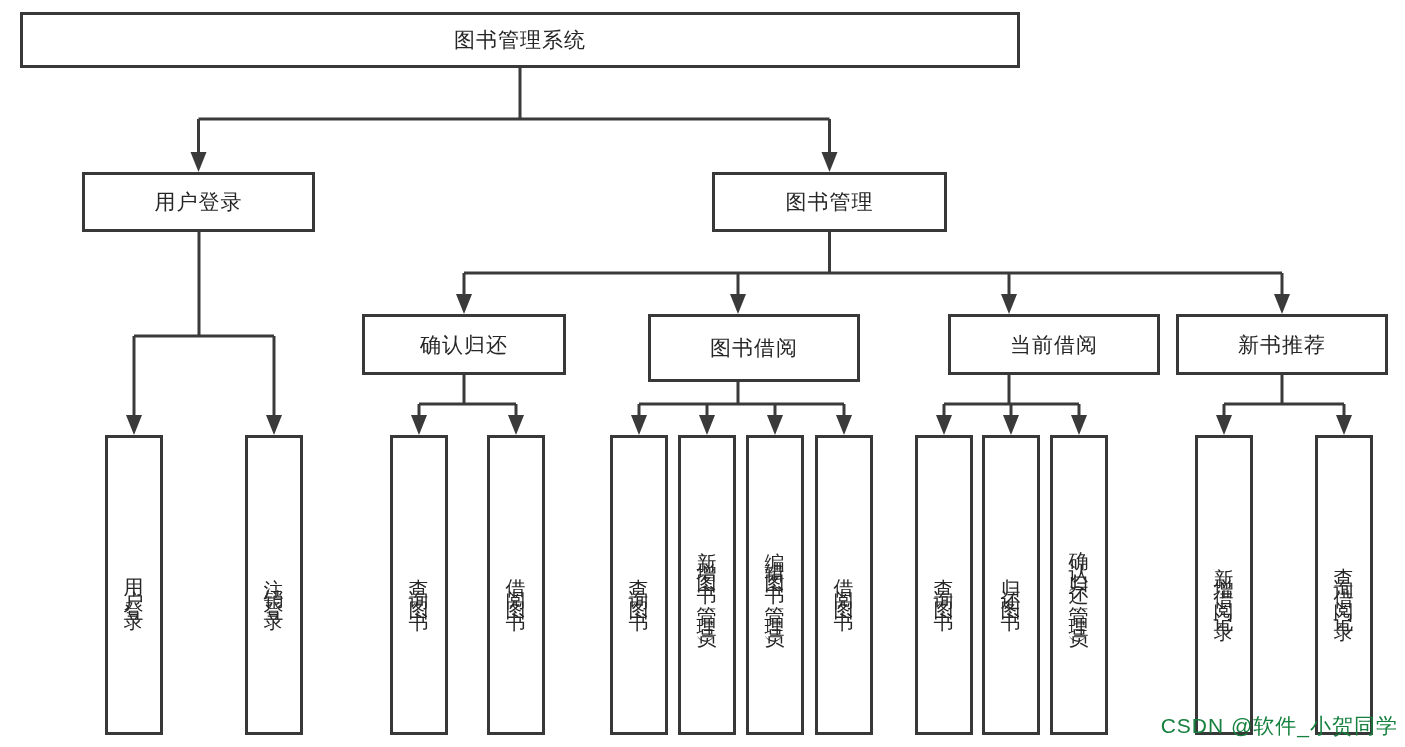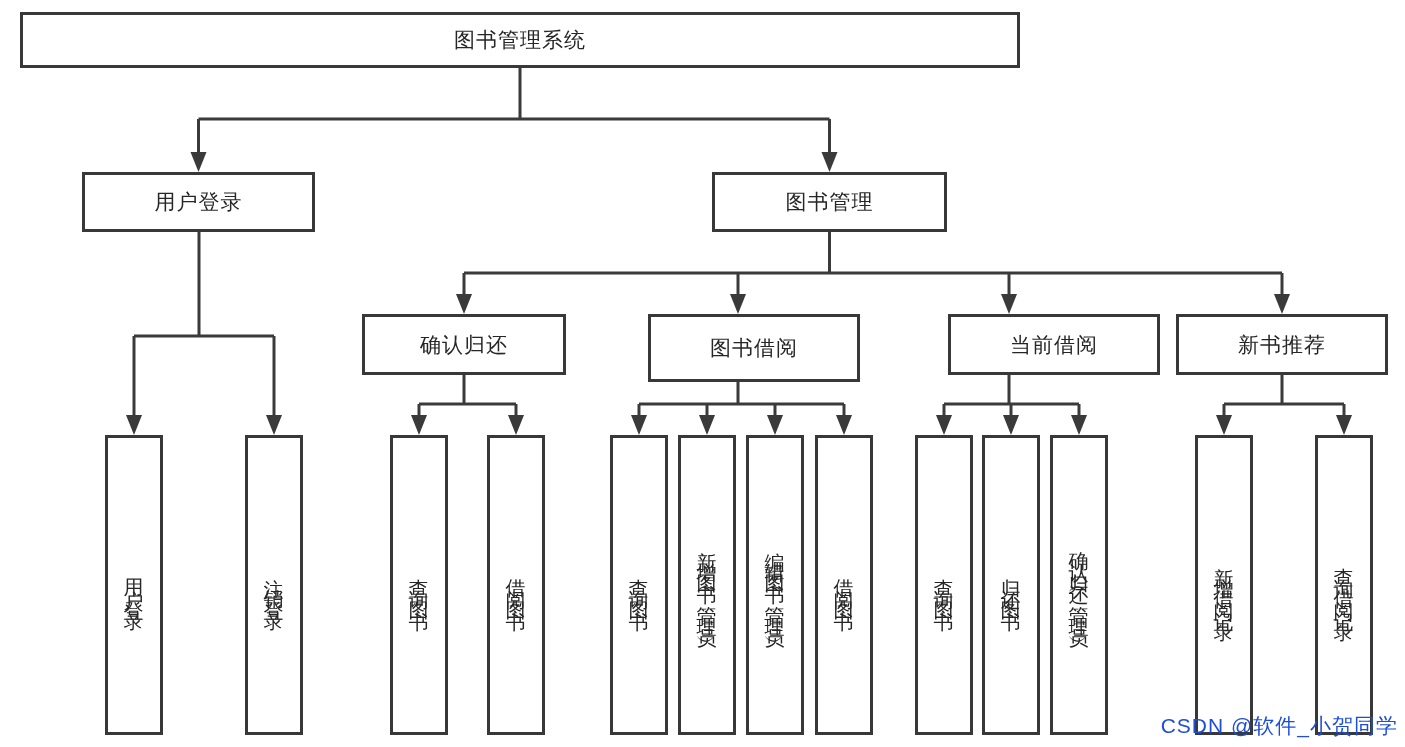--- a/index.html
+++ b/index.html
@@ -63,21 +63,21 @@
   .l9  { left: 915px; }
   .l10 { left: 982px; }
   .l11 { left: 1050px; }
   .l12 { left: 1195px; }
   .l13 { left: 1315px; }
   .watermark {
     position: absolute;
     right: 7px;
     top: 712px;
     font-size: 21px;
-    color: #1d4ed8;
+    color: #15803d;
     z-index: 3;
     letter-spacing: 1px;
   }
   .spine { stroke: #3a3a3a; stroke-width: 3; fill: none; }
   .arrow-line { stroke: #3a3a3a; stroke-width: 3; }
   .arrow-head { fill: #3a3a3a; stroke: none; }
 </style>
 </head>
 <body>
 

